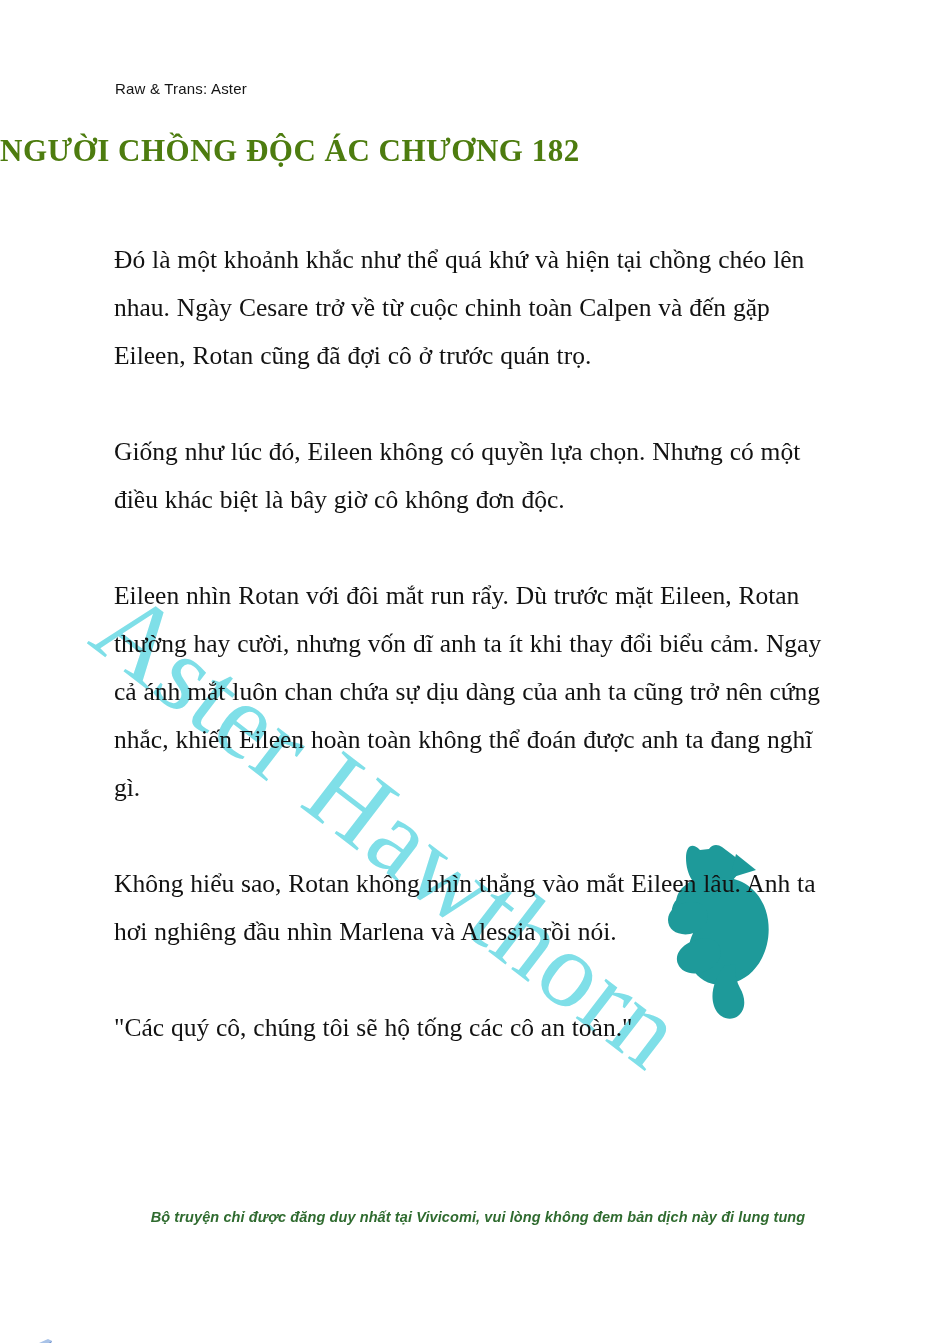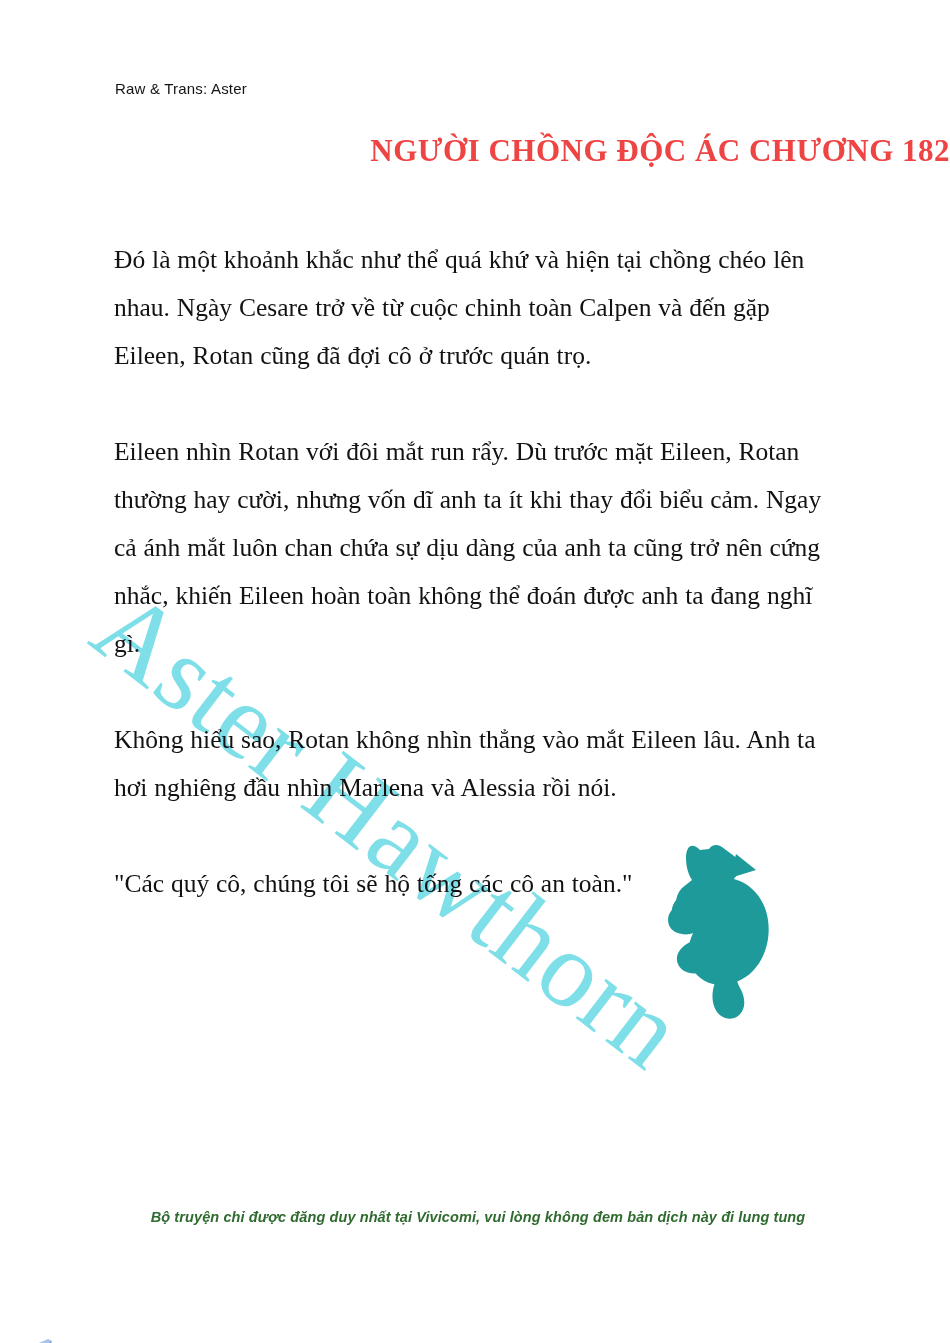--- a/index.html
+++ b/index.html
@@ -66,26 +66,26 @@
     letter-spacing: 0.2px;
     color: #141414;
     margin-top: 23px;
   }
 
   #chapter-title {
     position: absolute;
     left: 0;
     right: 0;
     top: 112px;
-    text-align: right;
+    text-align: left;
     font-family: "Liberation Serif", "DejaVu Serif", serif;
     font-weight: bold;
     font-size: 31px;
     letter-spacing: 0.5px;
-    color: #ef4444;
+    color: #4d7c0f;
   }
 
   #body-text {
     position: absolute;
     left: 114px;
     top: 236px;
     width: 724px;
   }
   .para {
     font-size: 25.5px;
@@ -169,20 +169,21 @@
   </div>
 
   <div id="content">
 
     <div id="byline">Raw &amp; Trans: Aster</div>
 
     <h1 id="chapter-title">NGƯỜI CHỒNG ĐỘC ÁC CHƯƠNG 182</h1>
 
     <div id="body-text">
       <p class="para">Đó là một khoảnh khắc như thể quá khứ và hiện tại chồng chéo lên nhau. Ngày Cesare trở về từ cuộc chinh toàn Calpen và đến gặp Eileen, Rotan cũng đã đợi cô ở trước quán trọ.</p>
+      <p class="para">Giống như lúc đó, Eileen không có quyền lựa chọn. Nhưng có một điều khác biệt là bây giờ cô không đơn độc.</p>
       <p class="para">Eileen nhìn Rotan với đôi mắt run rẩy. Dù trước mặt Eileen, Rotan thường hay cười, nhưng vốn dĩ anh ta ít khi thay đổi biểu cảm. Ngay cả ánh mắt luôn chan chứa sự dịu dàng của anh ta cũng trở nên cứng nhắc, khiến Eileen hoàn toàn không thể đoán được anh ta đang nghĩ gì.</p>
       <p class="para">Không hiểu sao, Rotan không nhìn thẳng vào mắt Eileen lâu. Anh ta hơi nghiêng đầu nhìn Marlena và Alessia rồi nói.</p>
       <p class="para">"Các quý cô, chúng tôi sẽ hộ tống các cô an toàn."</p>
     </div>
 
     <div id="footer-note">
       <div>Bộ truyện chỉ được đăng duy nhất tại Vivicomi, vui lòng không đem bản dịch này đi lung tung</div>
     </div>
 
     <div id="site-logo">

